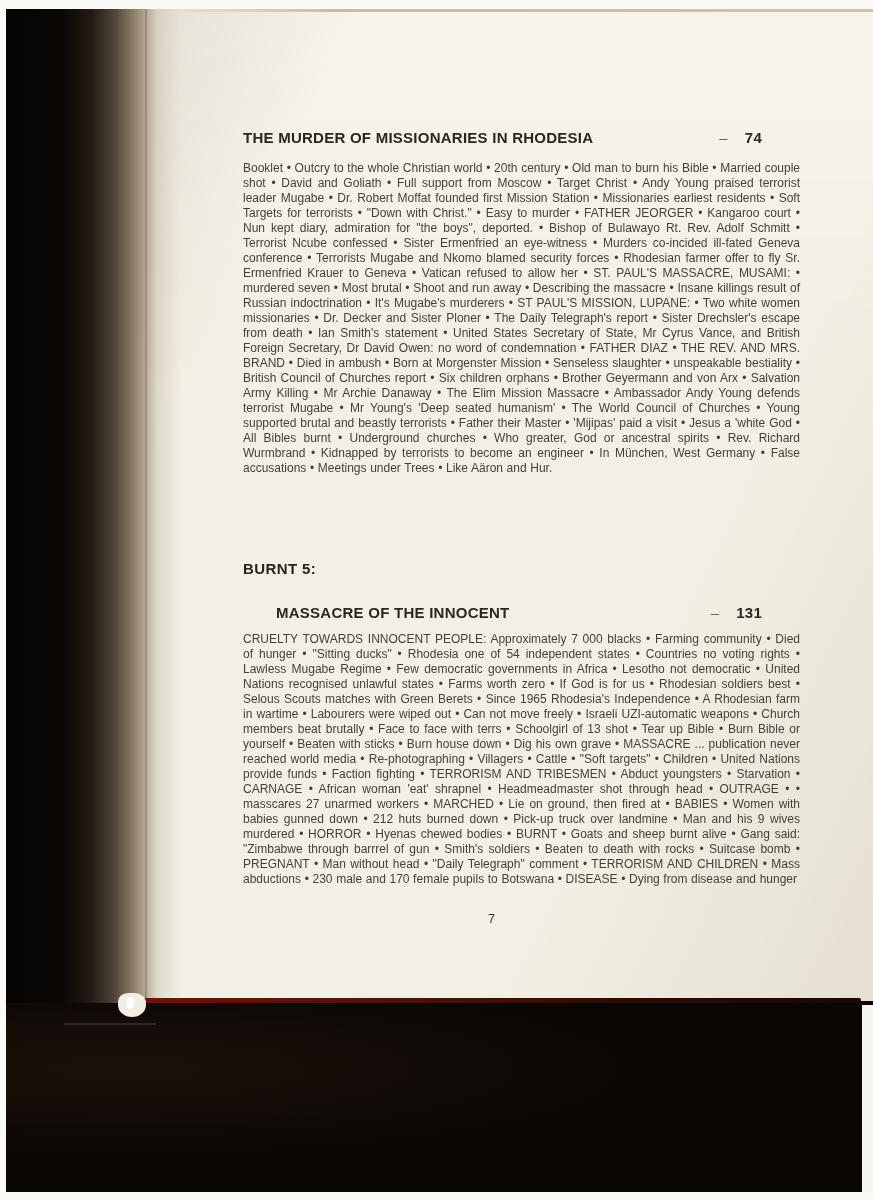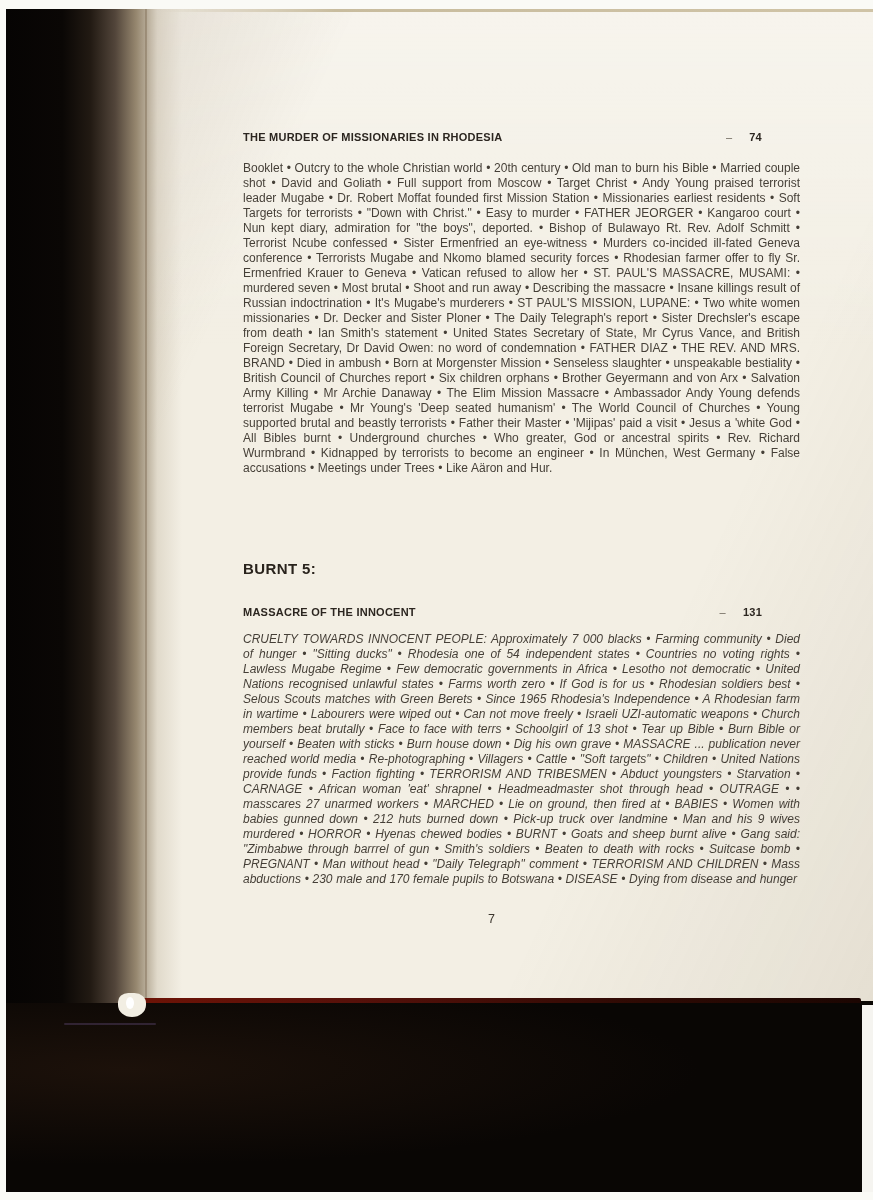--- a/index.html
+++ b/index.html
@@ -66,32 +66,32 @@
   
   .content{position:absolute;left:243px;top:0;width:557px;z-index:10;color:#423c34;}
   .part{position:absolute;left:0;right:0;}
   .part-4{top:84px;}
   .part-5{top:560px;}
   .part-label{
     font-size:15px;font-weight:700;letter-spacing:.4px;color:#29231c;line-height:18px;
   }
   .title-row{
     display:flex;justify-content:space-between;align-items:flex-end;
-    font-size:11px;font-weight:700;letter-spacing:.25px;color:#2c2620;line-height:15px;
+    font-size:15px;font-weight:700;letter-spacing:.25px;color:#2c2620;line-height:15px;
   }
   .part-4 .title-row{margin-top:46px;}
-  .part-5 .title-row{margin-top:27px;}
+  .part-5 .title-row{margin-top:27px;margin-left:33px;}
   .ref{display:flex;gap:17px;margin-right:38px;}
   .ref .dash{color:#6b645a;font-weight:400;}
   p.body{
     margin:0;font-size:12px;line-height:15px;color:#453f37;
     text-align:justify;word-spacing:.3px;
   }
   .part-4 p.body{margin-top:16px;}
-  .part-5 p.body{margin-top:12px;font-style:italic;}
+  .part-5 p.body{margin-top:12px;}
   .pagenum{
     position:absolute;left:488px;top:912px;z-index:10;
     font-size:12.5px;color:#3c362e;
   }
 </style>
 </head>
 <body>
 
 <div class="photo">
   <div class="page"></div>

